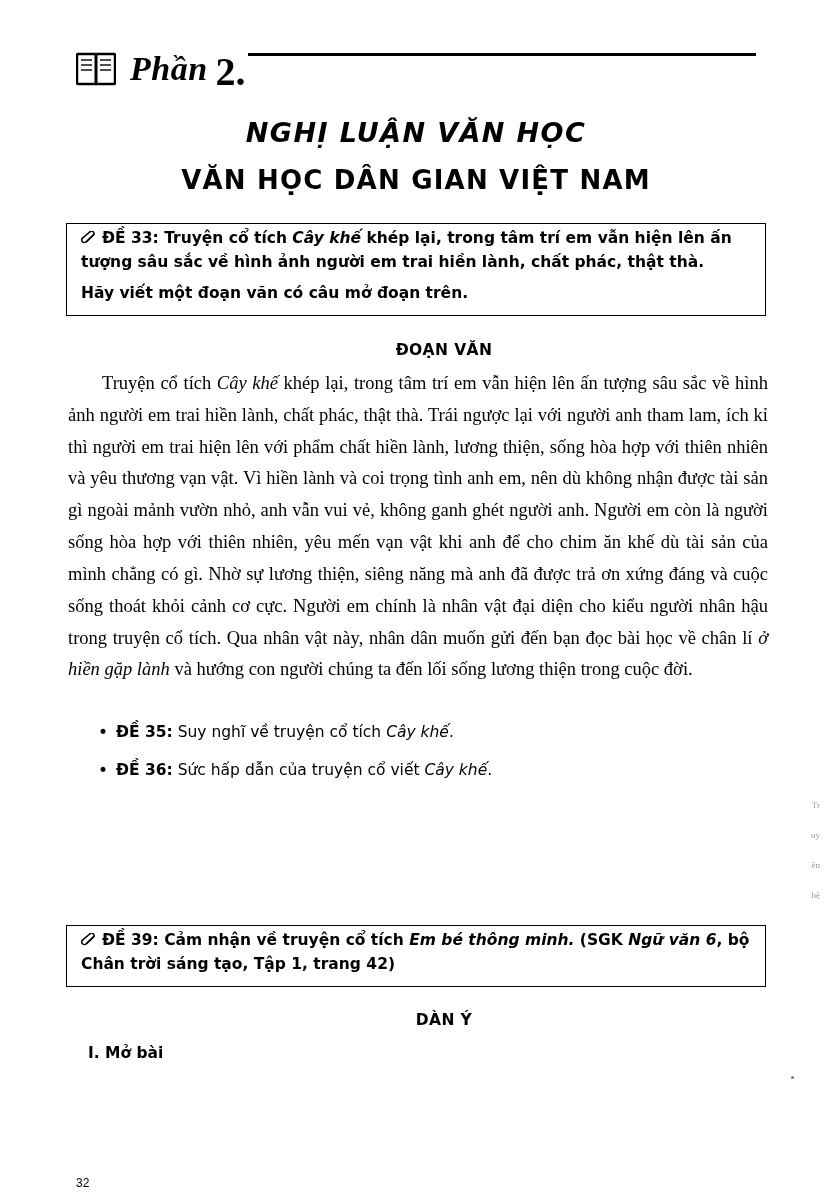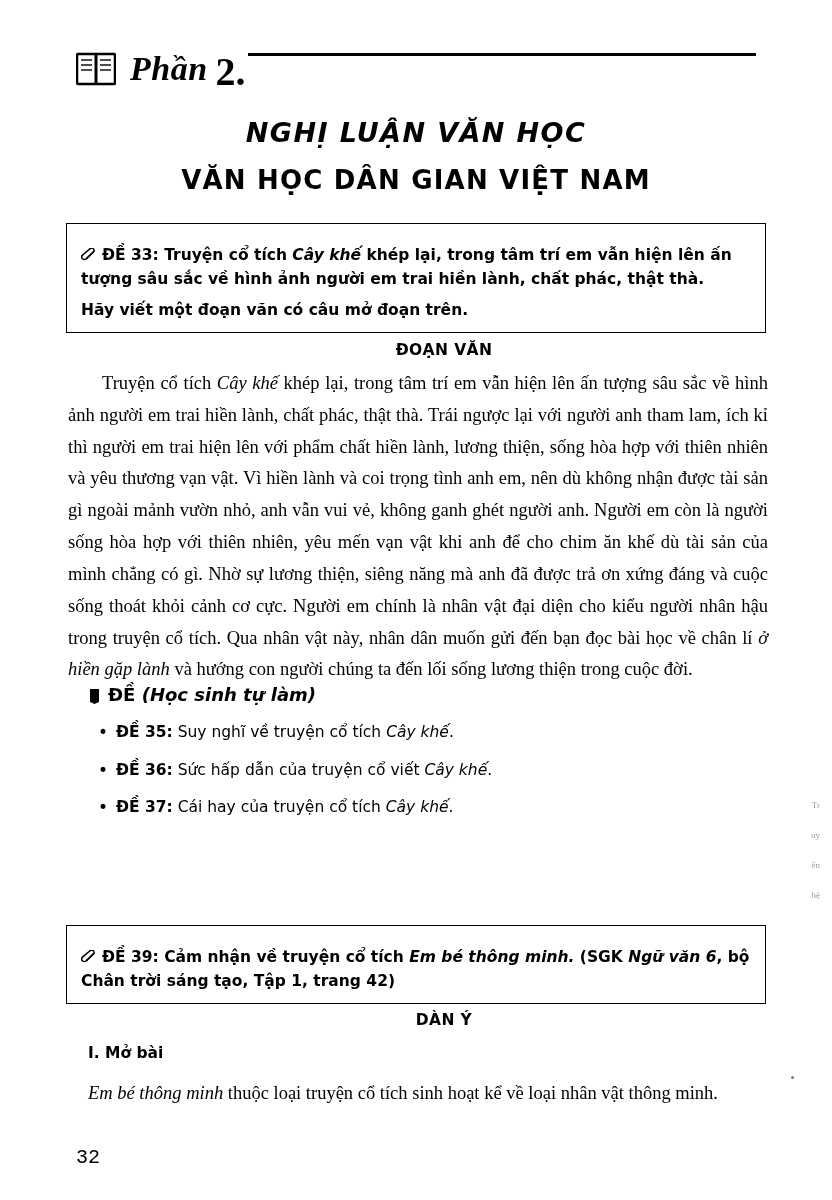--- a/index.html
+++ b/index.html
@@ -88,21 +88,21 @@
     font-weight: bold;
     font-size: 26px;
     letter-spacing: 1.2px;
   }
 
   
   .prompt-box {
     position: absolute;
     border: 1.5px solid #000;
     box-sizing: border-box;
-    padding: 19px 14px 10px 14px;
+    padding: 2px 14px 10px 14px;
     font-family: "DejaVu Sans", sans-serif;
     font-size: 15.5px;
     font-weight: bold;
     line-height: 1.55;
   }
   #prompt-33 {
     left: 66px;
     top: 223px;
     width: 700px;
   }
@@ -222,23 +222,23 @@
     font-family: "Liberation Serif", serif;
     font-size: 18.5px;
     line-height: 1.6;
   }
   .sec-para i { font-style: italic; }
 
   
   .page-number {
     position: absolute;
     left: 76px;
-    top: 1146px;
-    font-family: Liberation Mono, monospace;
-    font-size: 20px;
+    top: 1176px;
+    font-family: Liberation Sans, sans-serif;
+    font-size: 12px;
   }
   .edge-mark {
     position: absolute;
     right: 12px;
     font-family: "Liberation Serif", serif;
     font-size: 9px;
     color: #9a9a9a;
   }
   .tiny-dot {
     position: absolute;
@@ -282,51 +282,40 @@
         </svg>
       </span><span>ĐỀ 33:</span><span> Truyện cổ tích </span><span class="ital">Cây khế</span><span> khép lại, trong tâm trí em vẫn hiện lên ấn tượng sâu sắc về hình ảnh người em trai hiền lành, chất phác, thật thà.</span>
     </div>
     <div class="prompt-line2">Hãy viết một đoạn văn có câu mở đoạn trên.</div>
   </div>
 
   <div class="center-heading" id="heading-doanvan">ĐOẠN VĂN</div>
 
   <div class="body-para" id="para-main"><span>Truyện cổ tích </span><i>Cây khế</i><span> khép lại, trong tâm trí em vẫn hiện lên ấn tượng sâu sắc về hình ảnh người em trai hiền lành, chất phác, thật thà. Trái ngược lại với người anh tham lam, ích kỉ thì người em trai hiện lên với phẩm chất hiền lành, lương thiện, sống hòa hợp với thiên nhiên và yêu thương vạn vật. Vì hiền lành và coi trọng tình anh em, nên dù không nhận được tài sản gì ngoài mảnh vườn nhỏ, anh vẫn vui vẻ, không ganh ghét người anh. Người em còn là người sống hòa hợp với thiên nhiên, yêu mến vạn vật khi anh để cho chim ăn khế dù tài sản của mình chẳng có gì. Nhờ sự lương thiện, siêng năng mà anh đã được trả ơn xứng đáng và cuộc sống thoát khỏi cảnh cơ cực. Người em chính là nhân vật đại diện cho kiểu người nhân hậu trong truyện cổ tích. Qua nhân vật này, nhân dân muốn gửi đến bạn đọc bài học về chân lí </span><i>ở hiền gặp lành</i><span> và hướng con người chúng ta đến lối sống lương thiện trong cuộc đời.</span></div>
 
-  <div class="selfstudy-head">
-    <span class="pen-icon">
-      <svg viewBox="0 0 14 16" width="14" height="16" xmlns="http://www.w3.org/2000/svg">
-        <rect x="2" y="1" width="9" height="13" fill="#000"></rect>
-        <polygon points="2,14 11,14 6.5,16" fill="#000"></polygon>
-      </svg>
-    </span><span>ĐỀ</span>
-    <span class="paren">(Học sinh tự làm)</span>
-  </div>
 
   <ul class="topic-list">
     <li><span class="lbl">ĐỀ 35:</span><span> Suy nghĩ về truyện cổ tích </span><span class="ital">Cây khế</span><span>.</span></li>
     <li><span class="lbl">ĐỀ 36:</span><span> Sức hấp dẫn của truyện cổ viết </span><span class="ital">Cây khế</span><span>.</span></li>
-    <li><span class="lbl">ĐỀ 37:</span><span> Cái hay của truyện cổ tích </span><span class="ital">Cây khế</span><span>.</span></li>
   </ul>
 
   <div class="prompt-box" id="prompt-39">
     <div>
       <span class="clip-icon">
         <svg viewBox="0 0 16 14" width="16" height="14" xmlns="http://www.w3.org/2000/svg">
           <path d="M13 3.2 L5.2 10.8 a2.6 2.6 0 0 1-3.7-3.7 L9 0.8" fill="none" stroke="#000" stroke-width="1.5" stroke-linecap="round"></path>
           <path d="M9 0.8 a2.3 2.3 0 0 1 3.3 3.3 L5.6 10.6" fill="none" stroke="#000" stroke-width="1.5" stroke-linecap="round"></path>
         </svg>
       </span><span>ĐỀ 39:</span><span> Cảm nhận về truyện cổ tích </span><span class="ital">Em bé thông minh.</span><span> (SGK </span><span class="ital">Ngữ văn 6</span><span>, bộ Chân trời sáng tạo, Tập 1, trang 42)</span>
     </div>
   </div>
 
   <div class="center-heading" id="heading-dany">DÀN Ý</div>
 
   <div class="sec-head">I. Mở bài</div>
-  <div class="sec-para"><i>Em bé thông minh</i><span> thuộc loại truyện cổ tích sinh hoạt kể về loại nhân vật thông minh.</span></div>
 
   <div class="page-number">32</div>
 
   <div class="edge-mark" style="top:800px;">Tr</div>
   <div class="edge-mark" style="top:830px;">uy</div>
   <div class="edge-mark" style="top:860px;">ên</div>
   <div class="edge-mark" style="top:890px;">hệ</div>
   <div class="tiny-dot" style="right:38px; top:1076px;"></div>
 </div>
 

